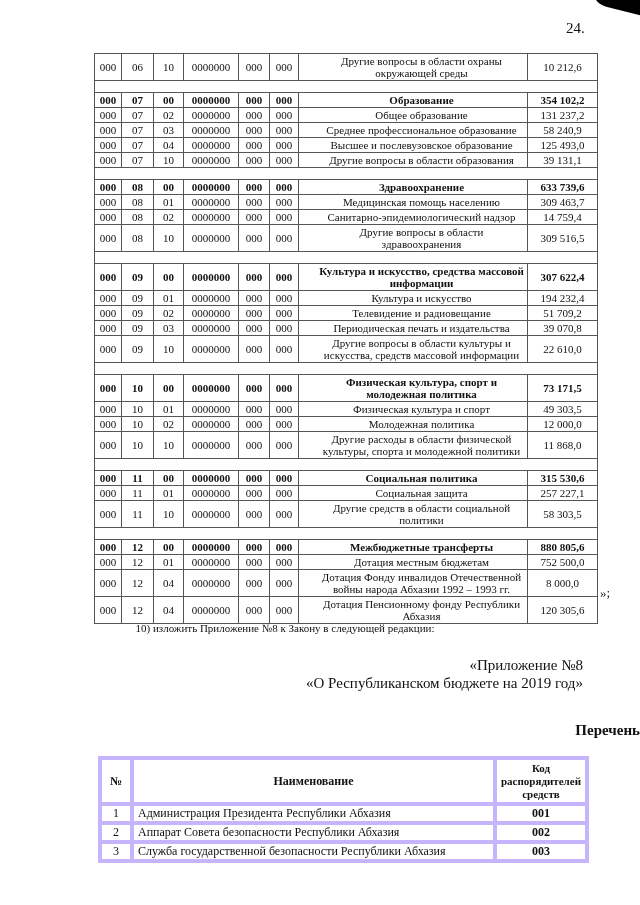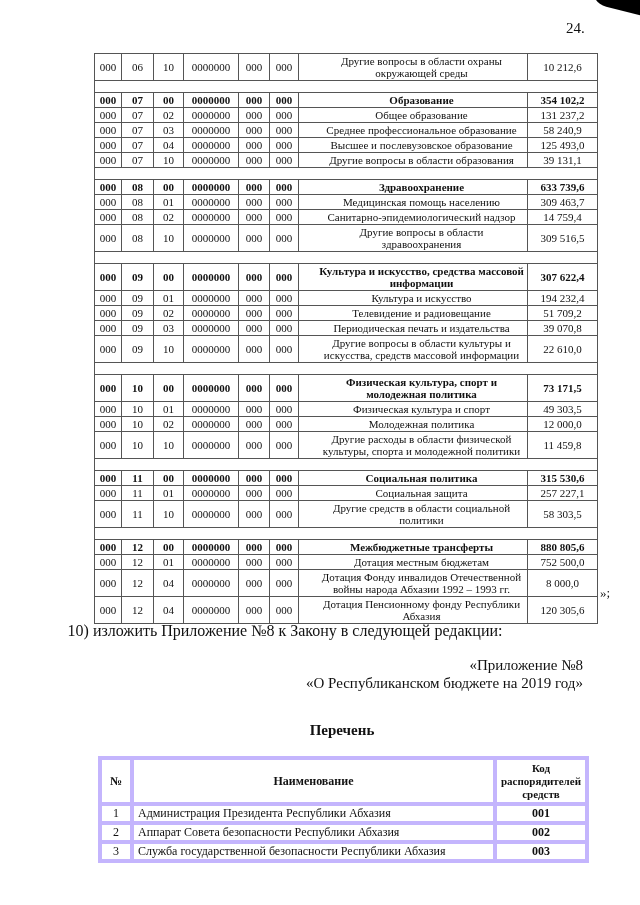--- a/index.html
+++ b/index.html
@@ -11,23 +11,23 @@
   table.budget { position:absolute; left:94px; top:53px; border-collapse:collapse;
                  font-size:11px; line-height:12px; }
   table.budget td { border:1px solid #555; padding:1px 3px; vertical-align:middle; }
   table.budget td.c { text-align:center; }
   table.budget td.l { text-align:center; padding-left:20px; }
   table.budget td.v { text-align:center; }
   table.budget tr.bold td { font-weight:bold; }
   table.budget tr.gap td { height:11px; padding:0; }
   .tail { position:absolute; left:600px; top:585px; font-size:13px; }
   .instr { position:absolute; left:0; width:520px; text-align:center; top:622px;
-           font-size:16px; padding-left:50px; box-sizing:border-box; }
+           font-size:11px; padding-left:50px; box-sizing:border-box; }
   .annex { position:absolute; right:57px; top:656px; text-align:right; font-size:15px; line-height:18px; }
-  .title { position:absolute; left:52px; width:580px; text-align:center; top:721px;
+  .title { position:absolute; left:60px; width:580px; text-align:right; top:721px;
            font-size:15px; font-weight:bold; line-height:18px; }
   table.list { position:absolute; left:98px; top:756px; border-collapse:collapse; font-size:12px; line-height:13px; }
   table.list td { border:4px solid #c4b5fd; padding:1px 4px; }
   table.list td.num { width:20px; text-align:center; }
   table.list td.name { width:351px; }
   table.list td.code { width:74px; text-align:center; font-weight:bold; }
   table.list tr.head td { font-weight:bold; text-align:center; height:40px; }
   table.list tr.head td.code { font-size:11px; line-height:13px; }
 </style>
 </head>
@@ -241,21 +241,21 @@
         <td class="v">12 000,0</td>
       </tr>
       <tr>
         <td class="c">000</td>
         <td class="c">10</td>
         <td class="c">10</td>
         <td class="c">0000000</td>
         <td class="c">000</td>
         <td class="c">000</td>
         <td class="l">Другие расходы в области физической культуры, спорта и молодежной политики</td>
-        <td class="v">11 459,8</td>
+        <td class="v">11 868,0</td>
       </tr>
       <tr class="gap">
         <td colspan="8"></td>
       </tr>
       <tr class="bold">
         <td class="c">000</td>
         <td class="c">11</td>
         <td class="c">00</td>
         <td class="c">0000000</td>
         <td class="c">000</td>

